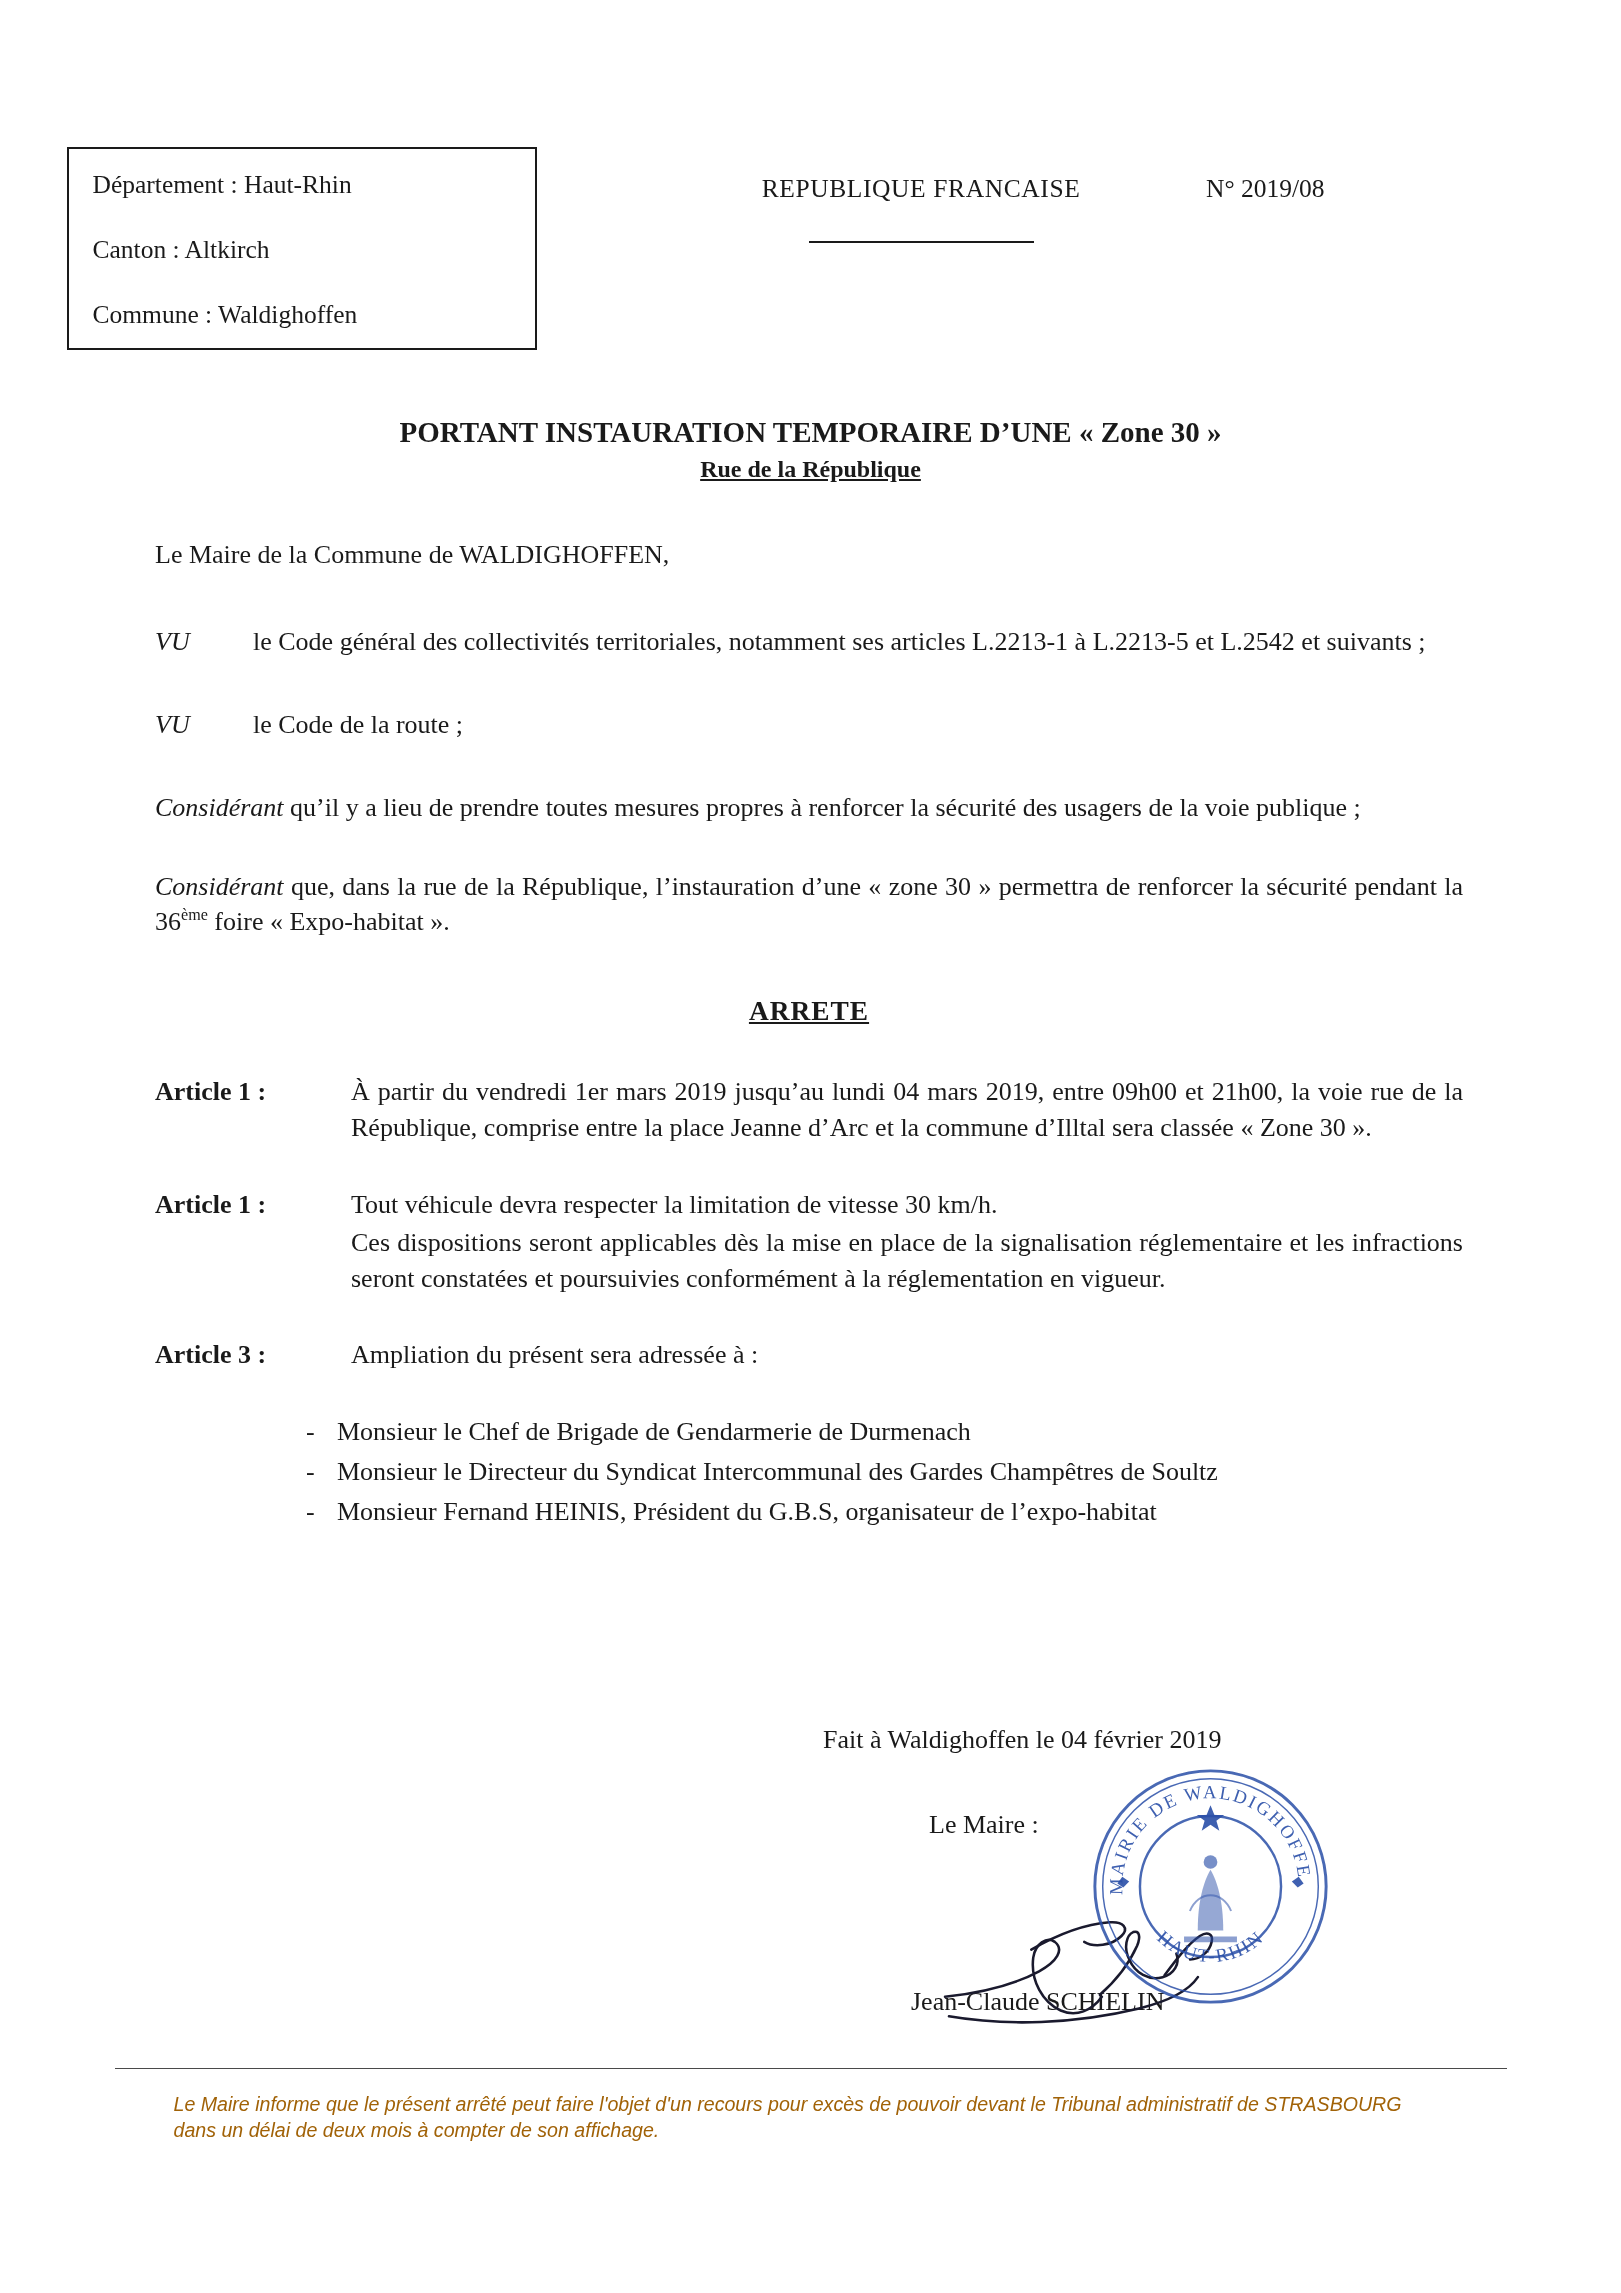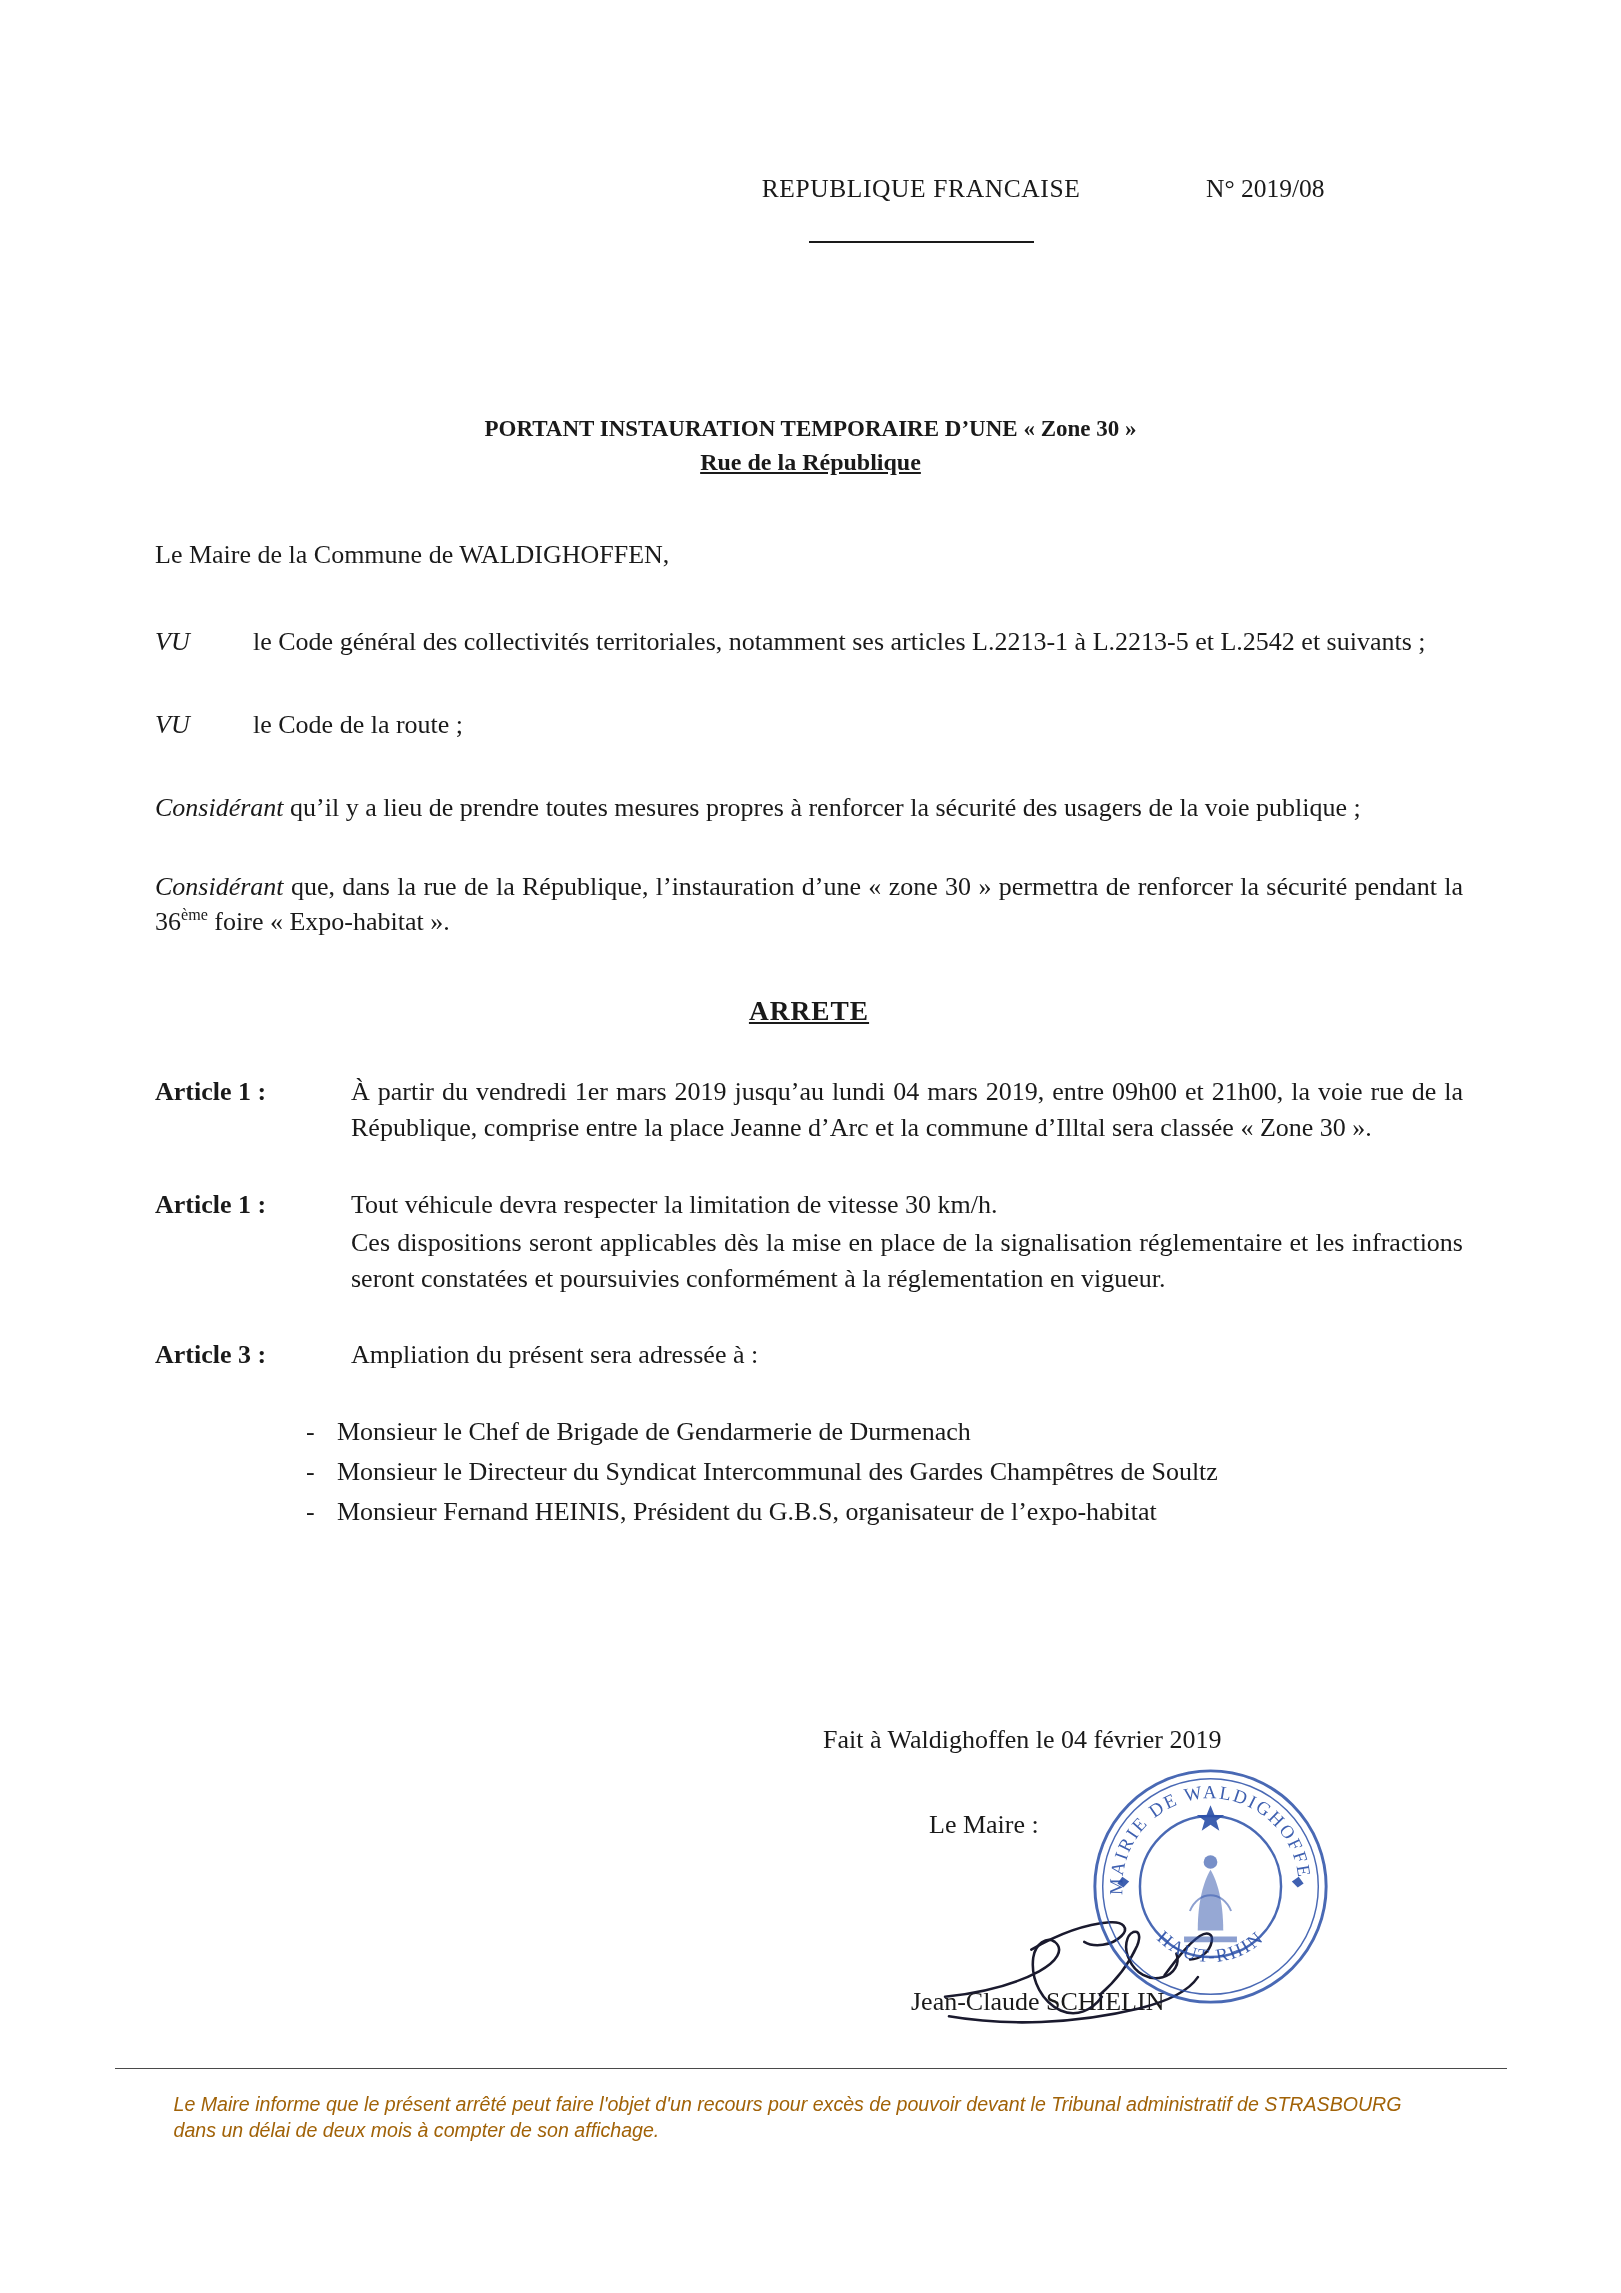--- a/index.html
+++ b/index.html
@@ -73,21 +73,21 @@
     left: 0;
     width: 100%;
     text-align: center;
   }
   .title-main {
     font-size: 37px;
     font-weight: bold;
     letter-spacing: 1.4px;
   }
   .title-sub1 {
-    font-size: 23px;
+    font-size: 29px;
     font-weight: bold;
     margin-top: 13.7px;
   }
   .title-sub2 {
     font-size: 24px;
     font-weight: bold;
     margin-top: 7.8px;
     text-decoration: underline;
   }
   
@@ -230,20 +230,25 @@
     line-height: 1.35;
     color: #a16207;
   }
 </style>
 </head>
 <body>
 
 <div class="page">
 
   <div class="header">
+    <div class="id-box">
+      <div class="line">Département : Haut-Rhin</div>
+      <div class="line">Canton : Altkirch</div>
+      <div class="line">Commune : Waldighoffen</div>
+    </div>
 
     <div class="republique">
       <div>REPUBLIQUE FRANCAISE</div>
       <div class="rule"></div>
     </div>
 
     <div class="docnum">N° 2019/08</div>
   </div>
 
   <div class="titles">

